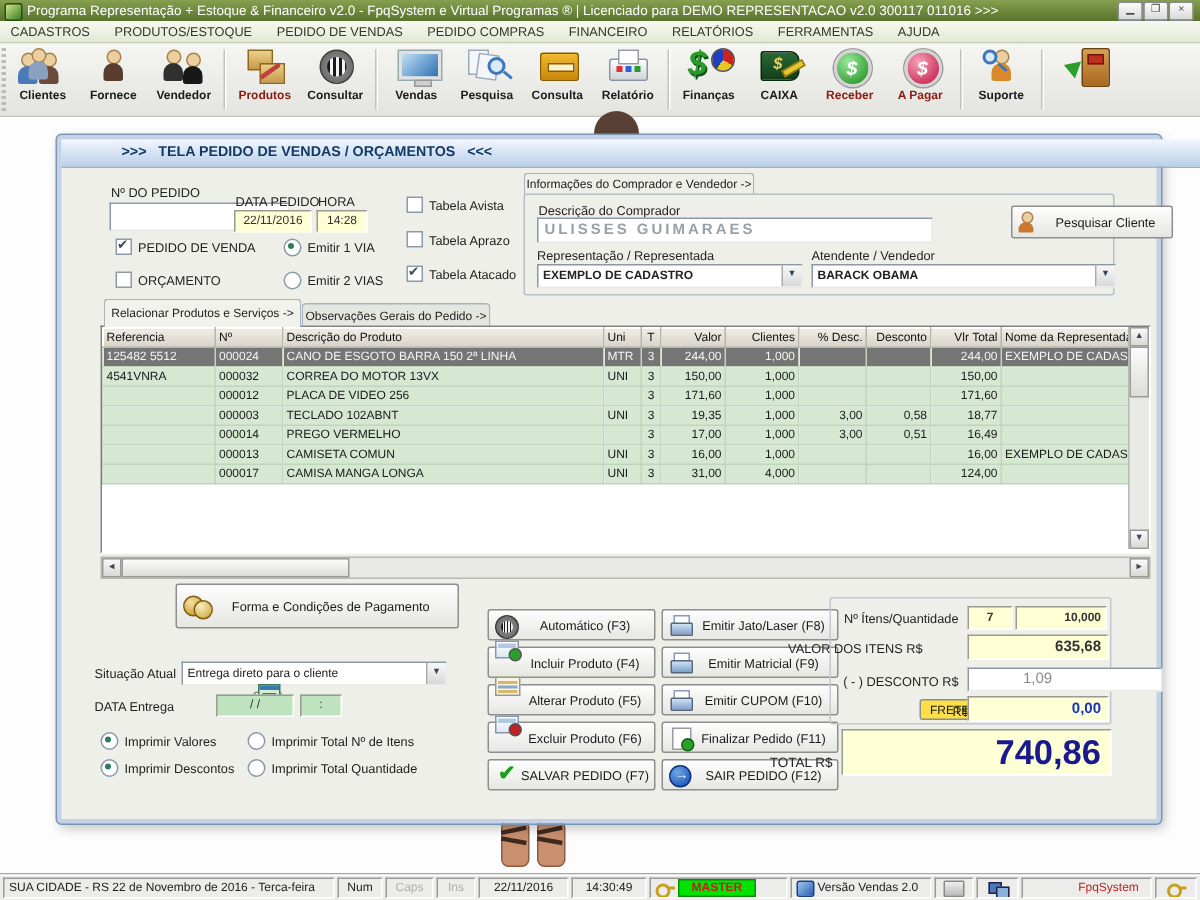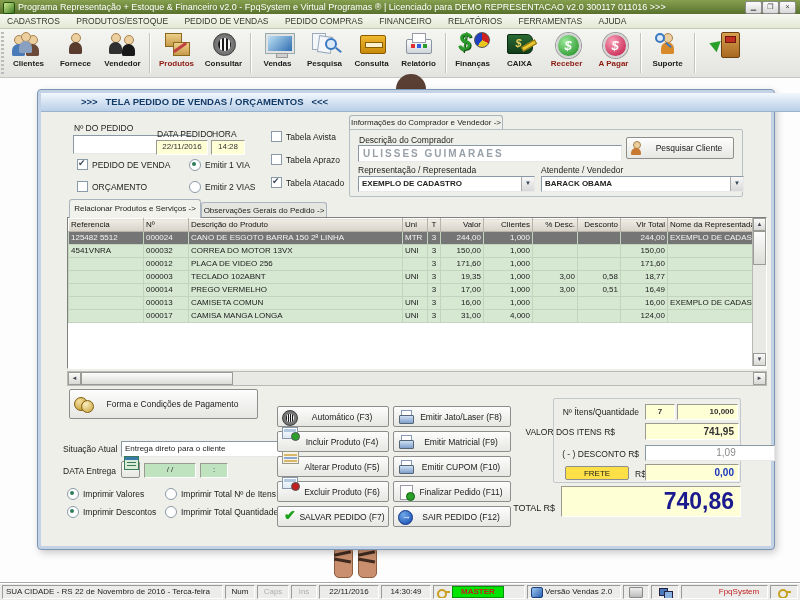--- a/index.html
+++ b/index.html
@@ -97,21 +97,21 @@
   .rd{width:10px;height:10px;border-radius:50%;background:#fff;border:1px solid #8a9aa8;position:relative;flex:0 0 10px;}
   .rd.on::after{content:"";position:absolute;left:2px;top:2px;width:4px;height:4px;border-radius:50%;background:#2e7d5a;}
   .tab{position:absolute;background:#efefe9;border:1px solid #aab4be;border-bottom:none;border-radius:3px 3px 0 0;
        font-size:8px;text-align:center;color:#222;}
   .gbox{position:absolute;border:1px solid #b6bec6;border-radius:2px;}
   .dd{position:absolute;background:#fff;border:1px solid;border-color:#8a98a6 #e8e8e8 #e8e8e8 #8a98a6;
       font-size:8px;font-weight:bold;color:#222;line-height:13px;padding-left:3px;white-space:nowrap;overflow:hidden;}
   .ddbtn{position:absolute;right:0;top:0;bottom:0;width:12px;background:linear-gradient(#f8f8f8,#d8d8d8);
          border-left:1px solid #aaa;font-size:6px;color:#345;text-align:center;line-height:13px;}
   .btn{position:absolute;background:linear-gradient(#fdfdfd,#e6e6e2);border:1px solid #8e8e8e;border-radius:2px;
-       font-size:8.5px;color:#1a1a1a;text-align:center;}
+       font-size:8.5px;color:#1a1a1a;text-align:left;margin-left:48px;}
   .btn .cap{position:absolute;left:20px;right:2px;top:0;bottom:0;display:flex;align-items:center;justify-content:center;white-space:nowrap;}
   
   .mi{position:absolute;left:4px;top:50%;margin-top:-7px;width:16px;height:14px;}
   .mi-print::before{content:"";position:absolute;left:3px;top:0;width:9px;height:5px;background:#fff;border:1px solid #8898b8;}
   .mi-print::after{content:"";position:absolute;left:1px;top:5px;width:13px;height:7px;background:linear-gradient(#cfe0f4,#7fa0cc);border:1px solid #556677;border-radius:1px;}
   .mi-check::before{content:"\2714";position:absolute;left:2px;top:-3px;font-size:14px;color:#18a018;font-weight:bold;}
   .mi-arrow{border-radius:50%;width:13px;height:13px;background:radial-gradient(circle at 35% 30%,#6fa8e8,#1048b0);border:1px solid #0a3080;}
   .mi-arrow::after{content:"\2192";position:absolute;left:3px;top:0px;color:#fff;font-size:9px;font-weight:bold;}
   .mi-doc{background:#fff;border:1px solid #99a;width:11px;height:13px;left:6px;}
   .mi-doc.green::after{content:"";position:absolute;right:-3px;bottom:-2px;width:7px;height:7px;border-radius:50%;background:#2aa02a;border:1px solid #0c600c;}
@@ -571,23 +571,23 @@
     <button class="btn" style="left:352px;top:413px;width:118px;height:21px">
       <span class="mi mi-arrow"></span>
         <span class="cap">SAIR  PEDIDO  (F12)</span>
     </button>
 
     <div class="gbox" style="left:512px;top:305px;width:186px;height:83px;border-color:#c2c8ce"></div>
     <div class="rlbl" style="left:470px;top:314px;width:128px">Nº Ítens/Quantidade</div>
     <div class="fld" style="left:604px;top:311px;width:28px;height:14px;font-weight:bold;line-height:14px">7</div>
     <div class="fld" style="left:636px;top:311px;width:56px;height:14px;font-weight:bold;text-align:right;padding-right:3px;line-height:14px">10,000</div>
     <div class="rlbl" style="left:446px;top:334px;width:128px">VALOR DOS ITENS R$</div>
-    <div class="fld" style="left:604px;top:330px;width:88px;height:15px;font-size:10px;font-weight:bold;text-align:right;padding-right:4px;line-height:15px">741,95</div>
+    <div class="fld" style="left:604px;top:330px;width:88px;height:15px;font-size:10px;font-weight:bold;text-align:right;padding-right:4px;line-height:15px">635,68</div>
     <div class="rlbl" style="left:470px;top:356px;width:128px">( - ) DESCONTO R$</div>
-    <div class="inp" style="left:604px;top:352px;width:88px;height:14px;font-size:10px;color:#8a8a8a;text-align:center;padding-right:4px;line-height:14px">1,09</div>
+    <div class="inp" style="left:604px;top:352px;width:88px;height:14px;font-size:10px;color:#8a8a8a;text-align:left;padding-right:4px;line-height:14px">1,09</div>
     <button class="btn" style="left:524px;top:373px;width:64px;height:14px;font-size:8px;background:#fde047">FRETE</button>
     <div class="lbl" style="left:594px;top:376px">R$</div>
     <div class="fld" style="left:604px;top:371px;width:88px;height:15px;font-size:10px;font-weight:bold;color:#1535c0;text-align:right;padding-right:4px;line-height:15px">0,00</div>
     <div class="rlbl" style="left:448px;top:410px;width:66px;font-size:9px">TOTAL R$</div>
     <div class="fld" id="totalfld" style="left:520px;top:393px;width:172px;height:29px">740,86</div>
   </div>
 
   <div class="abs" id="statusbar">
     <div class="sp" style="flex:1">SUA CIDADE - RS 22 de Novembro de 2016 - Terca-feira</div>
     <div class="sp" style="width:22px;justify-content:center">Num</div>

